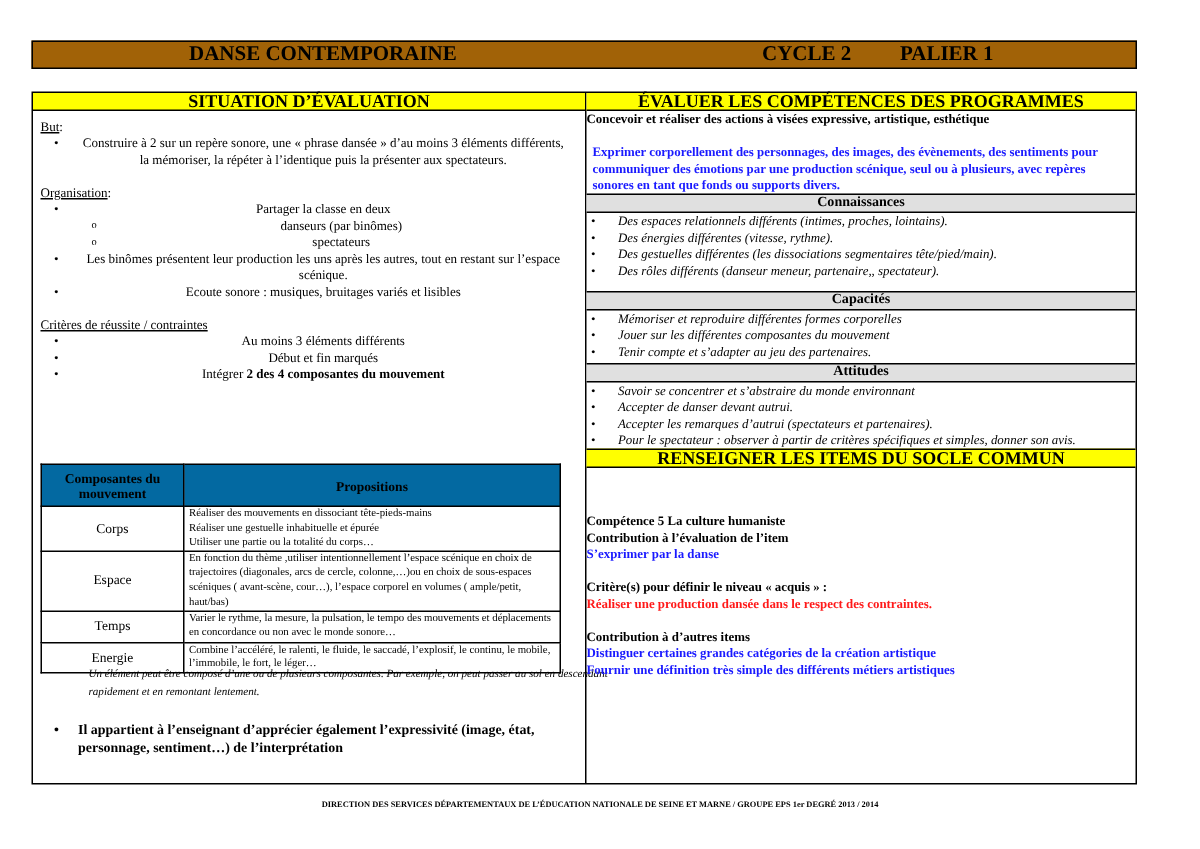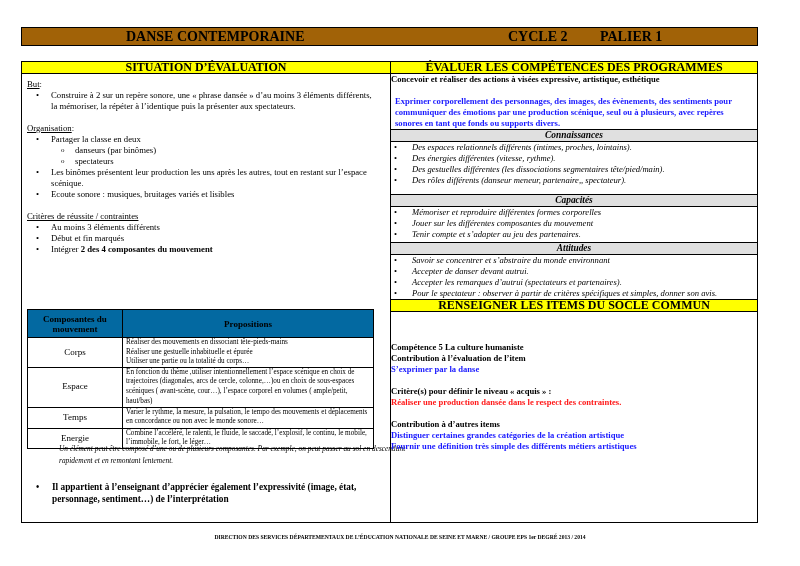--- a/index.html
+++ b/index.html
@@ -13,27 +13,27 @@
   .banner .t3 { position:absolute; left:578px; top:0; }
 
   .main { position:absolute; left:21px; top:61px; width:735px; height:460px;
           border:1px solid #000; }
   .col-left { position:absolute; left:0; top:0; width:368px; height:460px; border-right:1px solid #000; }
   .col-right { position:absolute; left:369px; top:0; width:366px; height:460px; }
 
   .yhead { background:#ffff00; border-bottom:1px solid #000; height:11px; line-height:11px;
            font-size:12px; font-weight:bold; text-align:center; }
   .ghead { background:#e0e0e0; border-top:1px solid #000; border-bottom:1px solid #000;
-           height:11px; line-height:11px; font-size:9.4px; font-weight:bold; font-style:italic; text-align:center; }
+           height:11px; line-height:11px; font-size:9.4px; font-weight:bold; text-align:center; }
 
   .lbody { padding:5px 10px 0 5px; font-size:8.7px; line-height:11px; }
   .lbl { text-decoration:underline; }
   ul { margin:0; padding:0; list-style:none; }
   li { position:relative; }
-  .l1 > li { padding-left:24px; }
+  .l1 > li { padding-left:24px;text-align:center; }
   .l1 > li::before { content:"•"; position:absolute; left:9px; top:0; }
   .l2 > li { padding-left:48px; }
   .l2 > li::before { content:"o"; position:absolute; left:34px; top:0; font-size:7px; }
   .gap { height:11px; }
 
   .inner { position:absolute; left:5px; top:247px; width:347px; border-collapse:collapse; font-size:7.2px; }
   .inner th { background:#0369a1; border:1px solid #000; font-size:9px; font-weight:bold; height:25px; line-height:10px; }
   .inner td { border:1px solid #000; vertical-align:top; line-height:9.6px; padding:0 3px; }
   .inner td.name { text-align:center; vertical-align:middle; font-size:9px; width:88px; }
 

